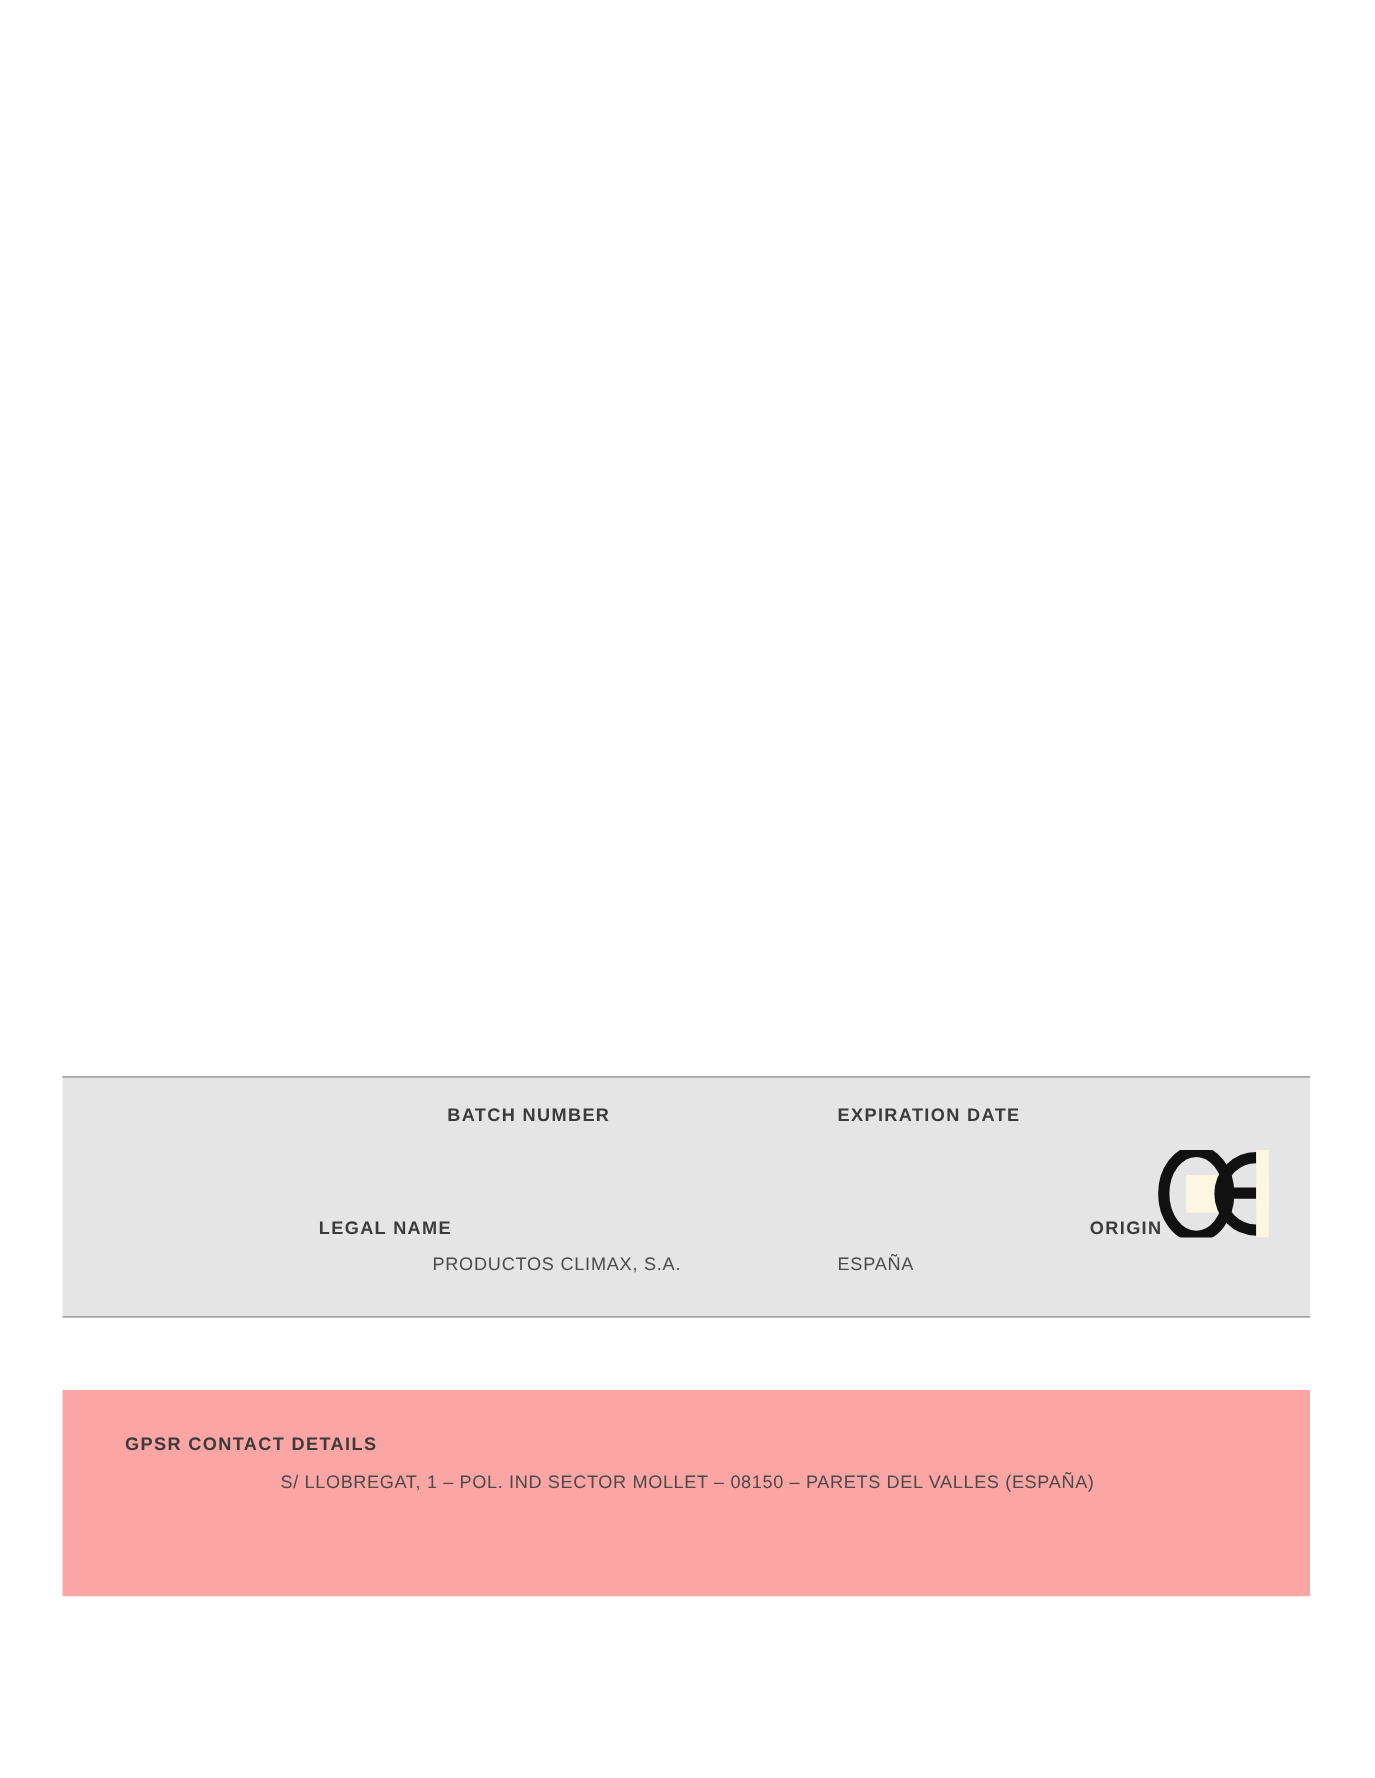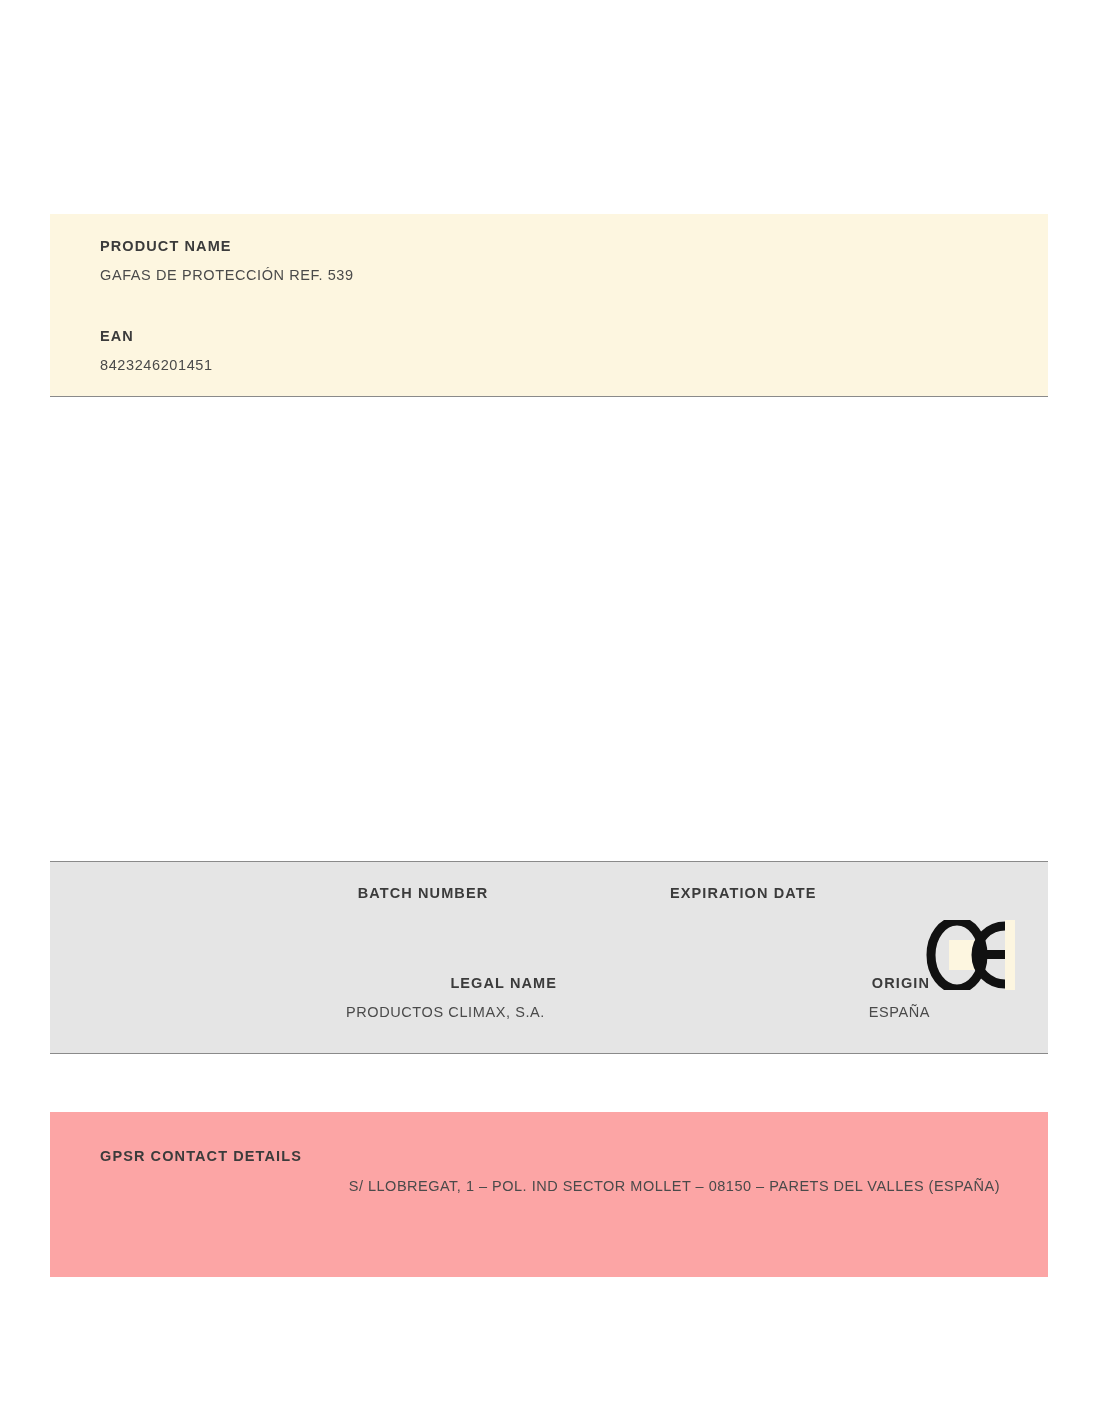--- a/index.html
+++ b/index.html
@@ -94,45 +94,45 @@
   }
   .ib-exp-value {
     position: absolute;
     left: 620px;
     top: 52px;
     width: 260px;
     text-align: center;
   }
   .ib-legal-label {
     position: absolute;
-    left: 217px;
+    left: 205px;
     top: 113px;
     width: 290px;
-    text-align: right;
+    text-align: left;
   }
   .ib-legal-value {
     position: absolute;
     left: 205px;
     top: 142px;
     width: 290px;
     text-align: right;
   }
   .ib-origin-label {
     position: absolute;
     left: 620px;
     top: 113px;
     width: 260px;
     text-align: right;
   }
   .ib-origin-value {
     position: absolute;
     left: 620px;
     top: 142px;
     width: 260px;
-    text-align: right;
+    text-align: left;
   }
 
   .ce-mark {
     position: absolute;
     left: 855px;
     top: 58px;
     width: 110px;
     height: 70px;
   }
 
@@ -149,37 +149,31 @@
   .gpsr-label {
     position: absolute;
     left: 50px;
     top: 36px;
   }
   .gpsr-value {
     position: absolute;
     left: 50px;
     top: 66px;
     width: 900px;
-    text-align: right;
+    text-align: center;
     font-size: 14.5px;
     letter-spacing: 0.5px;
     color: #4a4a4a;
   }
 </style>
 </head>
 <body>
 
 <div class="page">
 
-  <div class="top-block">
-    <div class="field-label tb-name-label">PRODUCT NAME</div>
-    <div class="field-value tb-name-value">GAFAS DE PROTECCIÓN REF. 539</div>
-    <div class="field-label tb-ean-label">EAN</div>
-    <div class="field-value tb-ean-value">8423246201451</div>
-  </div>
 
   <div class="info-block">
     <div class="field-label ib-batch-label">BATCH NUMBER</div>
     <div class="field-value ib-batch-value"></div>
 
     <div class="field-label ib-exp-label">EXPIRATION DATE</div>
     <div class="field-value ib-exp-value"></div>
 
     <div class="field-label ib-legal-label">LEGAL NAME</div>
     <div class="field-value ib-legal-value">PRODUCTOS CLIMAX, S.A.</div>

